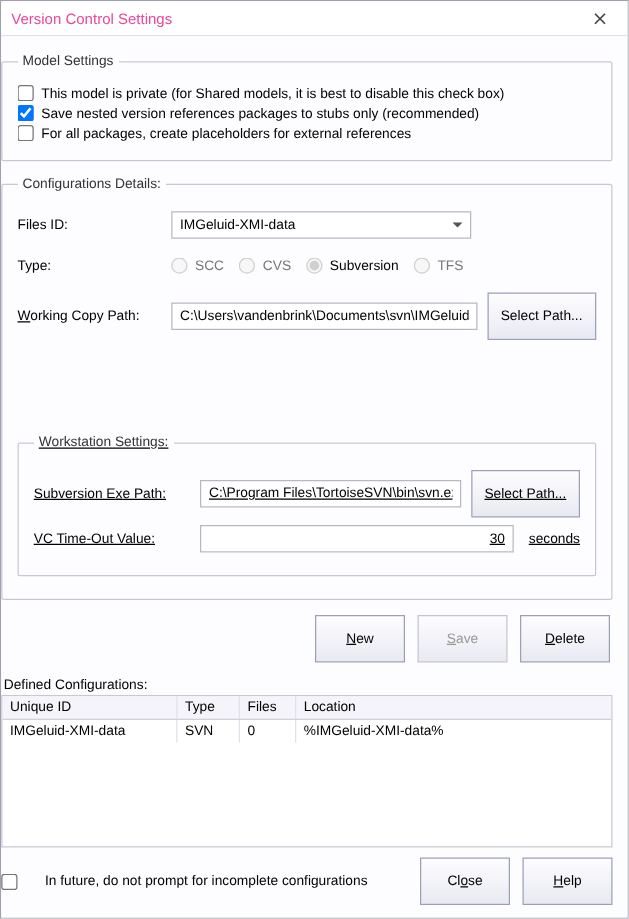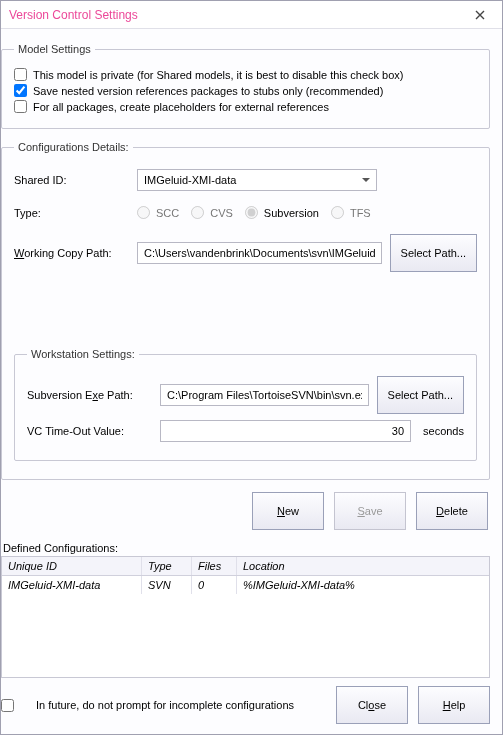--- a/index.html
+++ b/index.html
@@ -150,21 +150,20 @@
     background: #f4f4fa;
     border-bottom: 1px solid #d0d0dc;
     font-size: 11px;
   }
   .th, .td {
     padding: 3px 6px;
     border-right: 1px solid #e0e0ea;
     font-size: 11px;
     white-space: nowrap;
     overflow: hidden;
-    font-style: italic;
   }
   .col-id { width: 140px; }
   .col-type { width: 50px; }
   .col-files { width: 45px; }
   .col-loc { flex: 1; border-right: none;}
   .table-row { display: flex; }
   .bottom-bar {
     display: flex;
     align-items: center;
     justify-content: space-between;
@@ -172,21 +171,21 @@
     padding-top: 8px;
   }
   .bottom-bar .left { display: flex; align-items: center; gap: 22px; }
   .bottom-bar .right { display: flex; gap: 10px; }
   .num-input {
     width: 42px;
     text-align: right;
   }
   .sec-label { font-size: 11px; margin-left: 4px; }
   .config-space { flex: 1; }
-  .ws-fieldset { margin-top: 70px; }
+  .ws-fieldset { margin-top: 70px; text-decoration: underline; }
 </style>
 </head>
 <body>
 
 <div class="window">
   <div class="titlebar">
     <div class="titlebar-title">Version Control Settings</div>
     <div class="close-icon">
       <svg viewBox="0 0 10 10">
           <path d="M1 1 L9 9 M9 1 L1 9" stroke="#444" stroke-width="1.4" fill="none"></path>
@@ -209,21 +208,21 @@
       <div class="cb-row">
         <input type="checkbox" style="">
         <span class="cb-label">For all packages, create placeholders for external references</span>
       </div>
     </fieldset>
 
     <fieldset style="flex:1; display:flex; flex-direction:column;">
       <legend>Configurations Details:</legend>
 
       <div class="form-row">
-        <div class="lbl">Shared ID:</div>
+        <div class="lbl">Files ID:</div>
         <div class="dropdown">
           <span>IMGeluid-XMI-data</span>
         </div>
       </div>
 
       <div class="form-row">
         <div class="lbl">Type:</div>
         <div class="radio-group">
           <label class="cb-row">
               <input type="radio" name="t" disabled="" style="">

